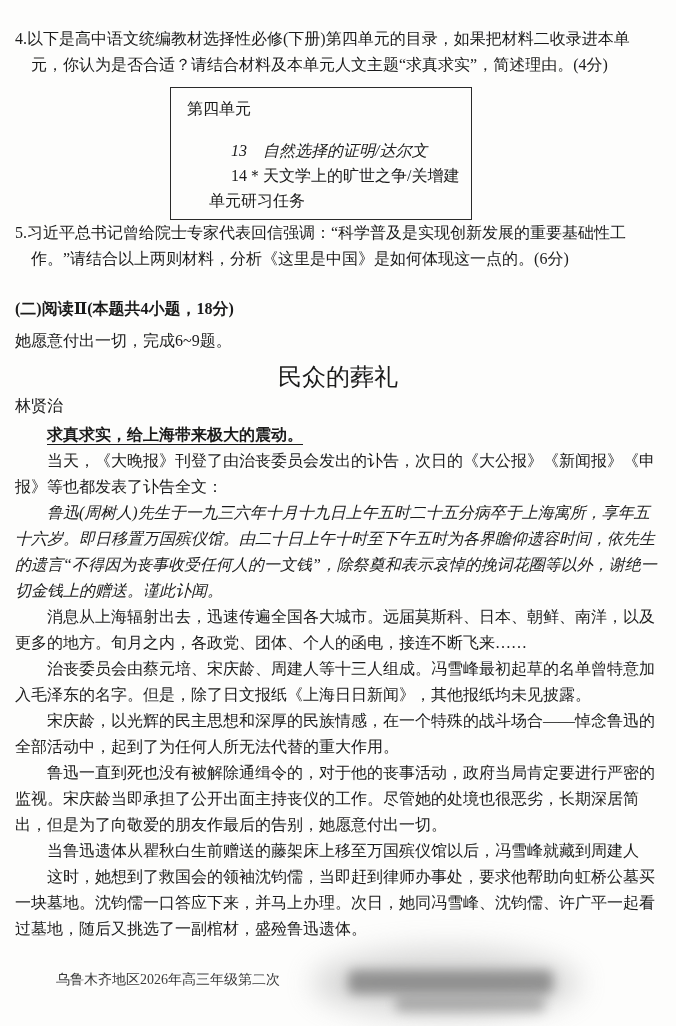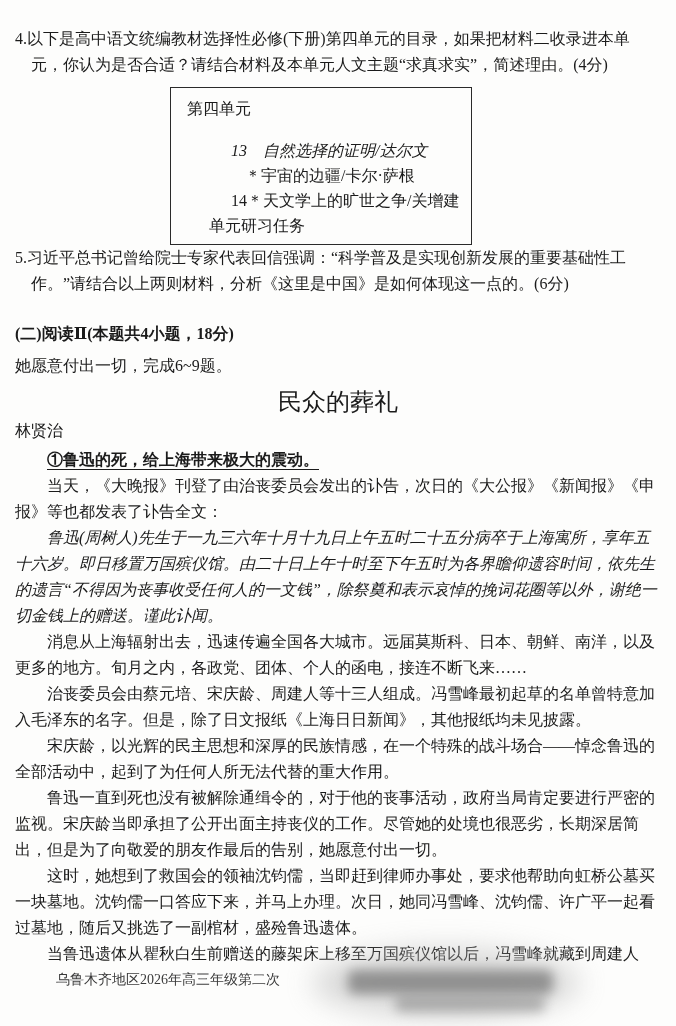--- a/index.html
+++ b/index.html
@@ -97,42 +97,41 @@
 </head>
 <body>
 
 <div class="sheet">
 
   <p class="hang">4.以下是高中语文统编教材选择性必修(下册)第四单元的目录，如果把材料二收录进本单元，你认为是否合适？请结合材料及本单元人文主题“求真求实”，简述理由。(4分)</p>
 
   <div class="toc-box">
     <div class="toc-unit">第四单元</div>
     <div class="toc-item ti-1">13　自然选择的证明/达尔文</div>
-    <div class="toc-item ti-2">＊宇宙的边疆/卡尔·萨根</div>
     <div class="toc-item ti-3">14＊天文学上的旷世之争/关增建</div>
     <div class="toc-item ti-4">单元研习任务</div>
   </div>
 
   <p class="hang q5">5.习近平总书记曾给院士专家代表回信强调：“科学普及是实现创新发展的重要基础性工作。”请结合以上两则材料，分析《这里是中国》是如何体现这一点的。(6分)</p>
 
   <p class="section-head">(二)阅读Ⅱ(本题共4小题，18分)</p>
   <p class="instruction">她愿意付出一切，完成6~9题。</p>
 
   <h2 class="title">民众的葬礼</h2>
   <p class="author">林贤治</p>
 
-  <p class="para p-lead">①鲁迅的死，给上海带来极大的震动。</p>
+  <p class="para p-lead">求真求实，给上海带来极大的震动。</p>
   <p class="para">当天，《大晚报》刊登了由治丧委员会发出的讣告，次日的《大公报》《新闻报》《申报》等也都发表了讣告全文：</p>
   <p class="para p-obituary">鲁迅(周树人)先生于一九三六年十月十九日上午五时二十五分病卒于上海寓所，享年五十六岁。即日移置万国殡仪馆。由二十日上午十时至下午五时为各界瞻仰遗容时间，依先生的遗言“不得因为丧事收受任何人的一文钱”，除祭奠和表示哀悼的挽词花圈等以外，谢绝一切金钱上的赠送。谨此讣闻。</p>
   <p class="para">消息从上海辐射出去，迅速传遍全国各大城市。远届莫斯科、日本、朝鲜、南洋，以及更多的地方。旬月之内，各政党、团体、个人的函电，接连不断飞来……</p>
   <p class="para">治丧委员会由蔡元培、宋庆龄、周建人等十三人组成。冯雪峰最初起草的名单曾特意加入毛泽东的名字。但是，除了日文报纸《上海日日新闻》，其他报纸均未见披露。</p>
   <p class="para">宋庆龄，以光辉的民主思想和深厚的民族情感，在一个特殊的战斗场合——悼念鲁迅的全部活动中，起到了为任何人所无法代替的重大作用。</p>
   <p class="para">鲁迅一直到死也没有被解除通缉令的，对于他的丧事活动，政府当局肯定要进行严密的监视。宋庆龄当即承担了公开出面主持丧仪的工作。尽管她的处境也很恶劣，长期深居简出，但是为了向敬爱的朋友作最后的告别，她愿意付出一切。</p>
+  <p class="para">当鲁迅遗体从瞿秋白生前赠送的藤架床上移至万国殡仪馆以后，冯雪峰就藏到周建人</p>
   <p class="para">这时，她想到了救国会的领袖沈钧儒，当即赶到律师办事处，要求他帮助向虹桥公墓买一块墓地。沈钧儒一口答应下来，并马上办理。次日，她同冯雪峰、沈钧儒、许广平一起看过墓地，随后又挑选了一副棺材，盛殓鲁迅遗体。</p>
-  <p class="para">当鲁迅遗体从瞿秋白生前赠送的藤架床上移至万国殡仪馆以后，冯雪峰就藏到周建人</p>
 
 </div>
 
 <p class="footer">乌鲁木齐地区2026年高三年级第二次</p>
 
 <div class="haze"></div>
 <div class="smudge1"></div>
 <div class="smudge2"></div>
 
 </body></html>

